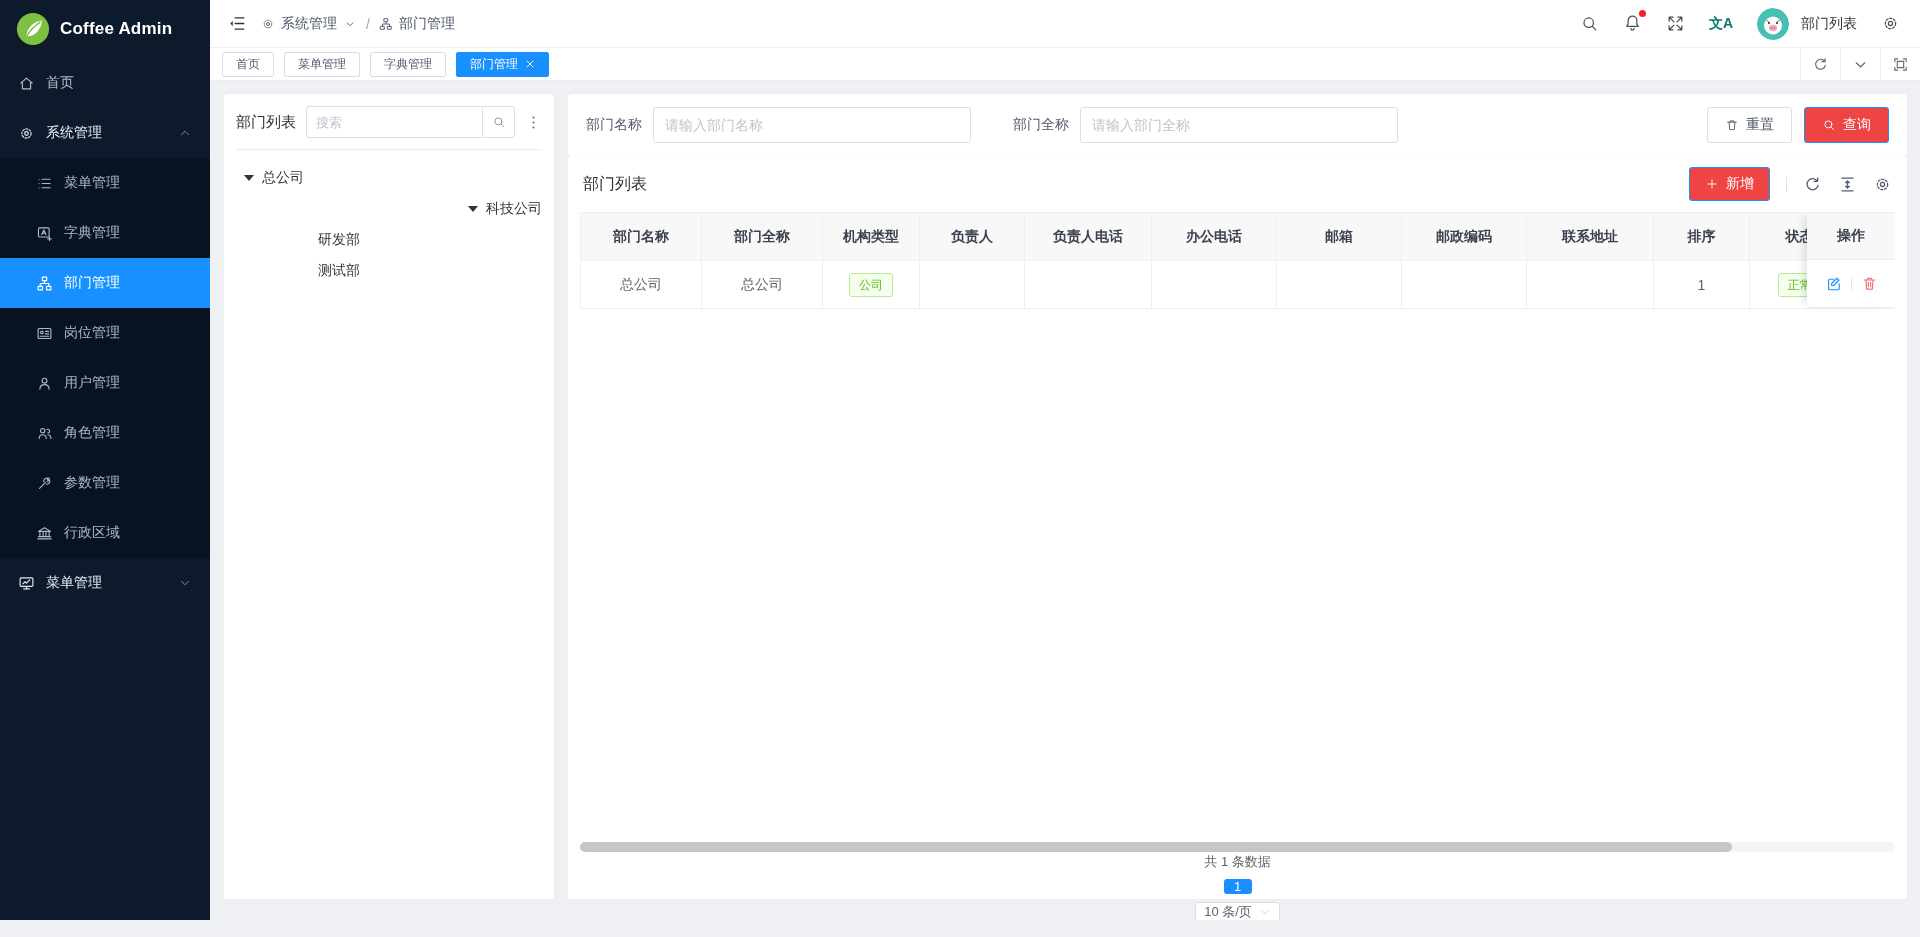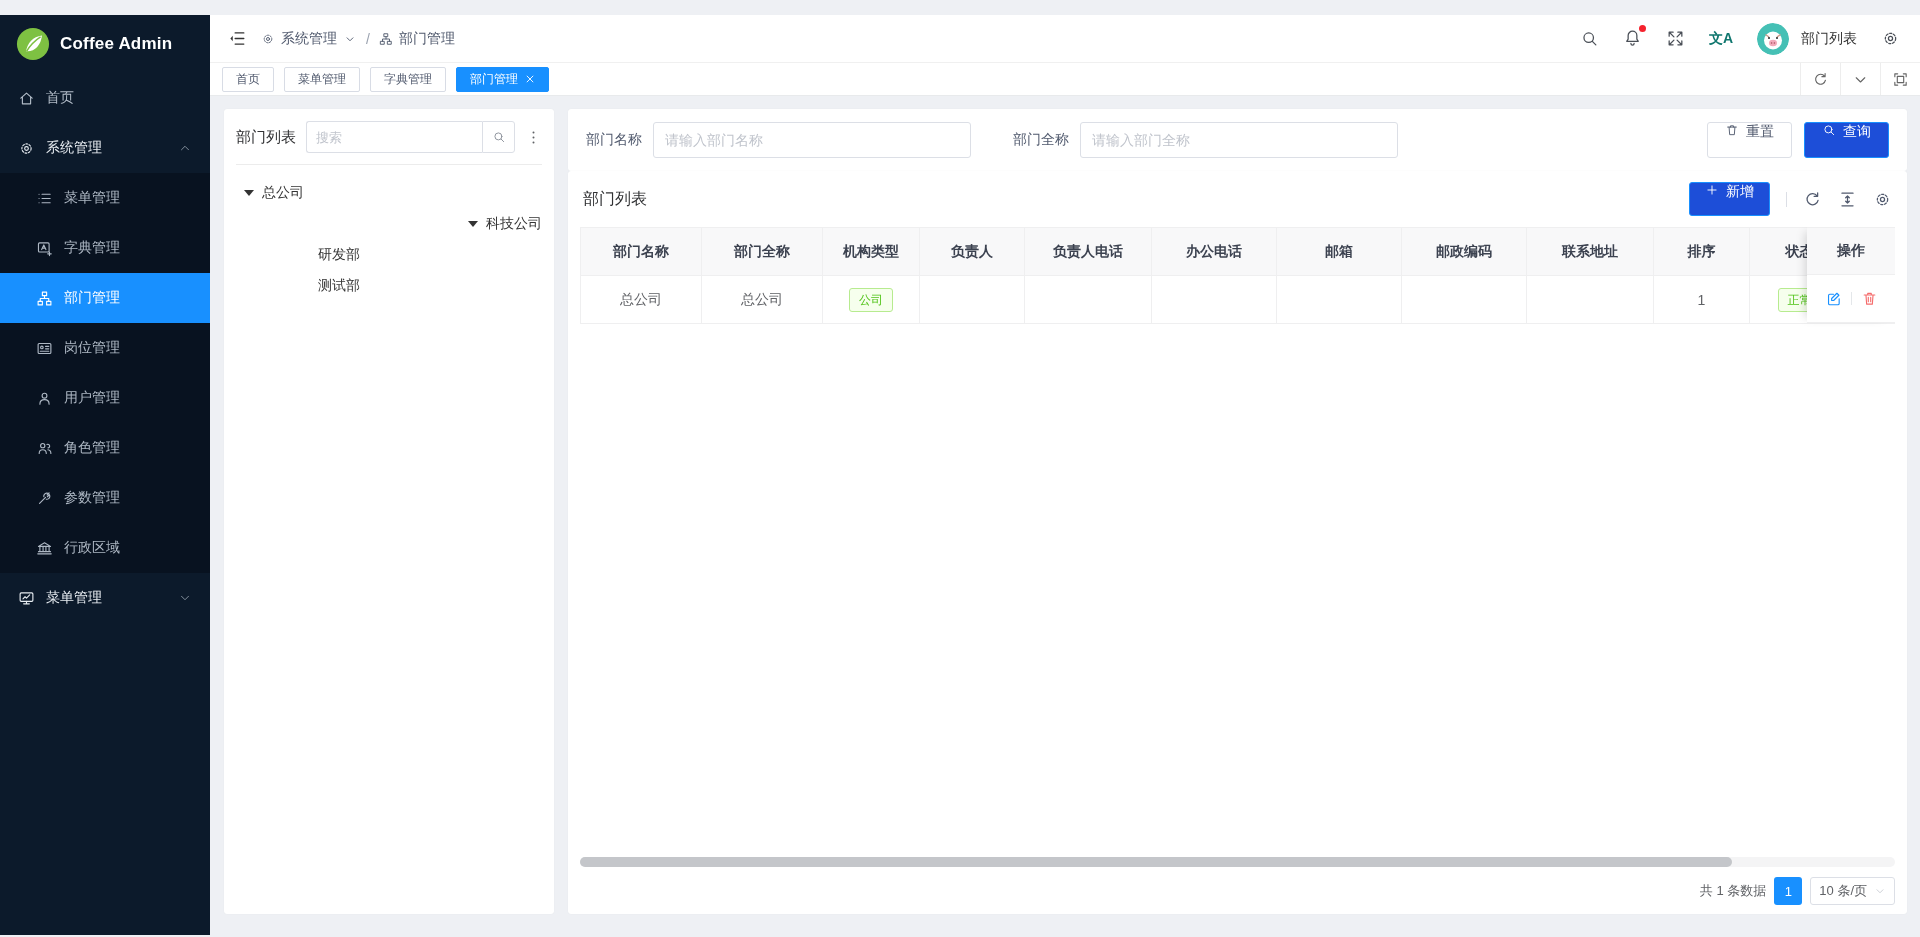--- a/index.html
+++ b/index.html
@@ -1,18 +1,18 @@
 <!DOCTYPE html>
 <html><head>
 <meta charset="utf-8">
 <style>
   * { margin:0; padding:0; box-sizing:border-box; }
   html,body { width:1920px; height:937px; }
   body { font-family:"Liberation Sans","DejaVu Sans",sans-serif; font-size:14px; color:#333; background:#eef0f4; overflow:hidden; }
-  .app { display:flex; width:1920px; height:920px; overflow:hidden;margin-top:15px; }
+  .app { display:flex; width:1920px; height:920px; overflow:hidden; }
 
   
   .ic { width:17px; height:17px; fill:none; stroke:currentColor; stroke-width:1.6; stroke-linecap:round; stroke-linejoin:round; flex-shrink:0; }
   .ic-sm { width:14px; height:14px; }
   .ic-lg { width:19px; height:19px; }
 
   
   .sidebar { width:210px; height:100%; background:#0c1a2b; color:#b3bdc9; flex-shrink:0; display:flex; flex-direction:column; }
   .logo { height:58px; display:flex; align-items:center; gap:10px; padding-left:16px; }
   .logo-badge { width:34px; height:34px; }
@@ -67,22 +67,22 @@
 
   .right-col { flex:1; min-width:0; display:flex; flex-direction:column; }
 
   .filter-card { height:62px; display:flex; align-items:center; padding:0 18px; flex-shrink:0; }
   .f-group { display:flex; align-items:center; }
   .f-label { color:#515a6e; margin-right:11px; white-space:nowrap; }
   .f-input { width:318px; height:36px; border:1px solid #dcdfe6; border-radius:3px; padding:0 11px; font-size:14px; color:#333; outline:none; }
   .f-input::placeholder { color:#c0c4cc; }
   .f-group + .f-group { margin-left:42px; }
   .f-btns { margin-left:auto; display:flex; gap:12px; }
-  .btn { height:36px; padding:0 17px; border-radius:3px; border:1px solid #dcdfe6; background:#fff; color:#515a6e; font-size:14px; display:inline-flex; gap:7px; cursor:pointer; }
-  .btn.primary { background:#1d4ed8; border-color:#1890ff; color:#fff; }
+  .btn { height:36px; padding:0 17px; border-radius:3px; border:1px solid #dcdfe6; background:#fff; color:#515a6e; font-size:14px; display:inline-flex; align-items:center; gap:7px; cursor:pointer; }
+  .btn.primary { background:#ef4444; border-color:#1890ff; color:#fff; }
 
   .table-card { flex:1; min-height:0; display:flex; flex-direction:column; padding:0 12px; }
   .card-head { height:56px; display:flex; align-items:center; padding:0 3px; flex-shrink:0; }
   .card-title { font-size:16px; color:#303133; }
   .card-tools { margin-left:auto; display:flex; align-items:center; gap:16px; color:#515a6e; }
   .btn-add { height:34px; padding:0 15px; font-size:14px; }
   .v-div { width:1px; height:15px; background:#dcdfe6; }
   .tool-ic { cursor:pointer; display:flex; align-items:center; }
 
   .table-zone { flex:1; min-height:0; position:relative; overflow:hidden; }
@@ -95,21 +95,21 @@
   .op-overlay { position:absolute; top:0; right:0; width:88px; background:#fff; box-shadow:-7px 0 9px -5px rgba(0,0,0,.15); }
   .op-th { height:48px; background:#f8f8f9; border-bottom:1px solid #efeff0; border-top:1px solid #efeff0; display:flex; align-items:center; justify-content:center; font-weight:bold; color:#3c4250; font-size:14px; }
   .op-td { height:48px; border-bottom:1px solid #efeff0; display:flex; align-items:center; justify-content:center; gap:9px; background:#fff; }
   .op-edit { color:#1890ff; cursor:pointer; display:flex; }
   .op-del { color:#f56c6c; cursor:pointer; display:flex; }
   .op-sep { width:1px; height:13px; background:#e4e7ea; }
 
   .h-scroll { position:absolute; left:0; right:0; bottom:1px; height:10px; border-radius:5px; background:#f4f4f5; }
   .h-thumb { width:87.6%; height:10px; border-radius:5px; background:#c4c6ca; cursor:pointer; }
 
-  .pager { height:46px; display:flex; align-items:center; justify-content:flex-end; gap:8px; flex-shrink:0; color:#606266; font-size:13px; }
+  .pager { height:46px; display:flex; align-items:center; gap:8px; flex-shrink:0; color:#606266; font-size:13px;flex-direction:column; }
   .page-num { min-width:28px; height:28px; padding:0 6px; border-radius:3px; background:#1890ff; color:#fff; display:flex; align-items:center; justify-content:center; font-size:13px; cursor:pointer; }
   .size-sel { height:28px; border:1px solid #dcdfe6; border-radius:3px; display:flex; align-items:center; gap:7px; padding:0 8px; color:#606266; font-size:13px; cursor:pointer; background:#fff; }
   .size-sel .chev { color:#c0c4cc; }
 </style>
 </head>
 <body>
 
 <div class="app">
 
   <aside class="sidebar">

